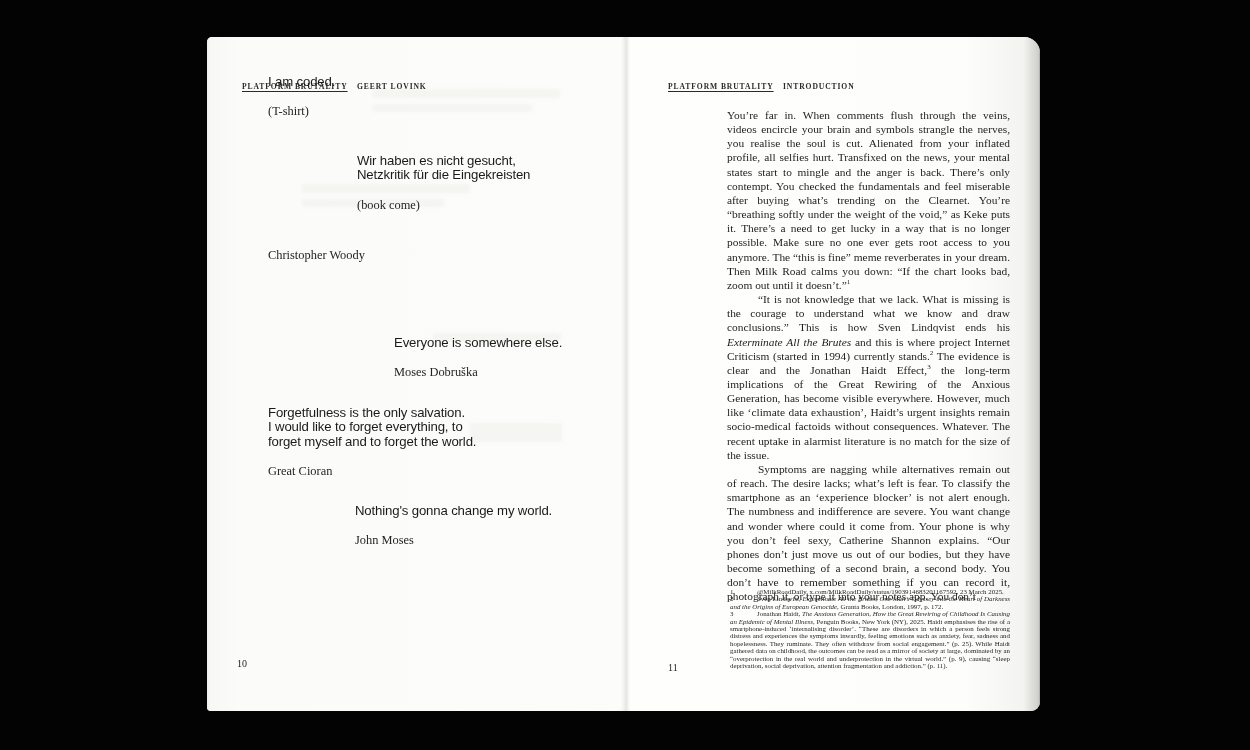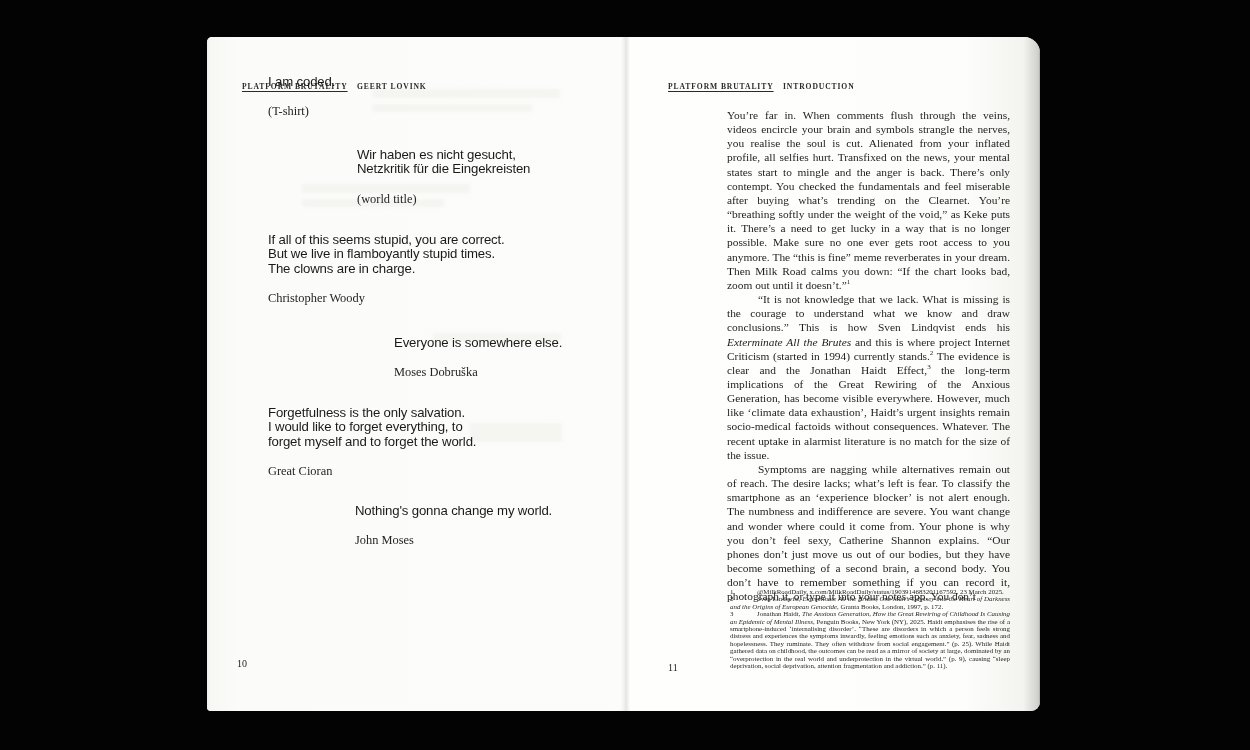--- a/index.html
+++ b/index.html
@@ -47,21 +47,21 @@
   .qtext {
     font-family:"Liberation Sans", sans-serif;
     font-size:13.2px; line-height:14.4px; letter-spacing:-0.15px;
     color:#1a1a19;
   }
   .qattr {
     font-family:"Liberation Serif", serif;
     font-size:12.4px; color:#242422; margin-top:15px;
   }
   .q1 { left:61px;  top:38px;  }
-  .q2 { left:150px; top:111px; }
+  .q2 { left:150px; top:117px; }
   .q3 { left:61px;  top:196px; }
   .q4 { left:187px; top:299px; }
   .q5 { left:61px;  top:369px; }
   .q6 { left:148px; top:467px; }
 
   
   .ghost { position:absolute; background:rgba(125,125,112,0.055); filter:blur(1.6px); border-radius:2px; }
   .g1 { left:165px; top:52px;  width:188px; height:9px; }
   .g2 { left:165px; top:67px;  width:160px; height:8px; }
   .g3 { left:95px;  top:147px; width:168px; height:9px; }
@@ -118,24 +118,23 @@
       <div class="ghost g5"></div>
       <div class="ghost g6"></div>
 
       <div id="quotes">
           <div class="quote-block q1">
             <div class="qtext">I am coded.</div>
             <div class="qattr">(T-shirt)</div>
           </div>
           <div class="quote-block q2">
             <div class="qtext">Wir haben es nicht gesucht,<br>Netzkritik für die Eingekreisten</div>
-            <div class="qattr">(world title)</div>
+            <div class="qattr">(book come)</div>
           </div>
           <div class="quote-block q3">
-            <div class="qtext">If all of this seems stupid, you are correct.<br>But we live in flamboyantly stupid times.<br>The clowns are in charge.</div>
             <div class="qattr">Christopher Woody</div>
           </div>
           <div class="quote-block q4">
             <div class="qtext">Everyone is somewhere else.</div>
             <div class="qattr">Moses Dobruška</div>
           </div>
           <div class="quote-block q5">
             <div class="qtext">Forgetfulness is the only salvation.<br>I would like to forget everything, to<br>forget myself and to forget the world.</div>
             <div class="qattr">Great Cioran</div>
           </div>

